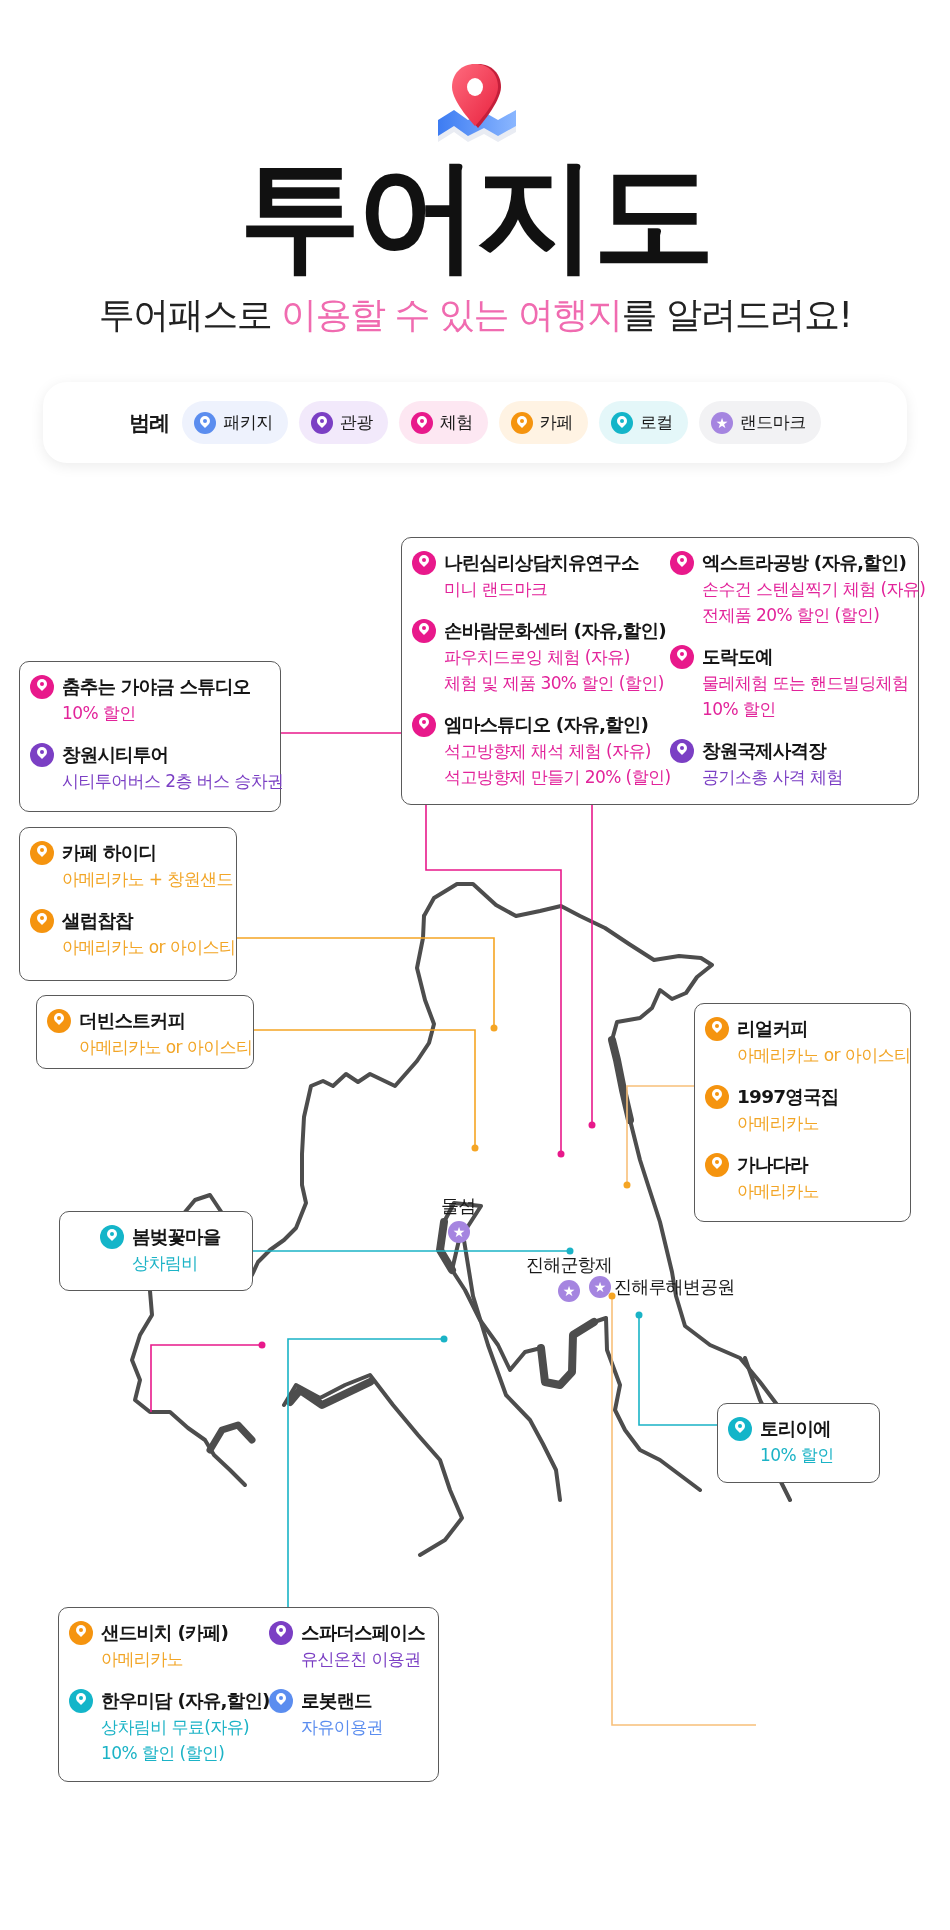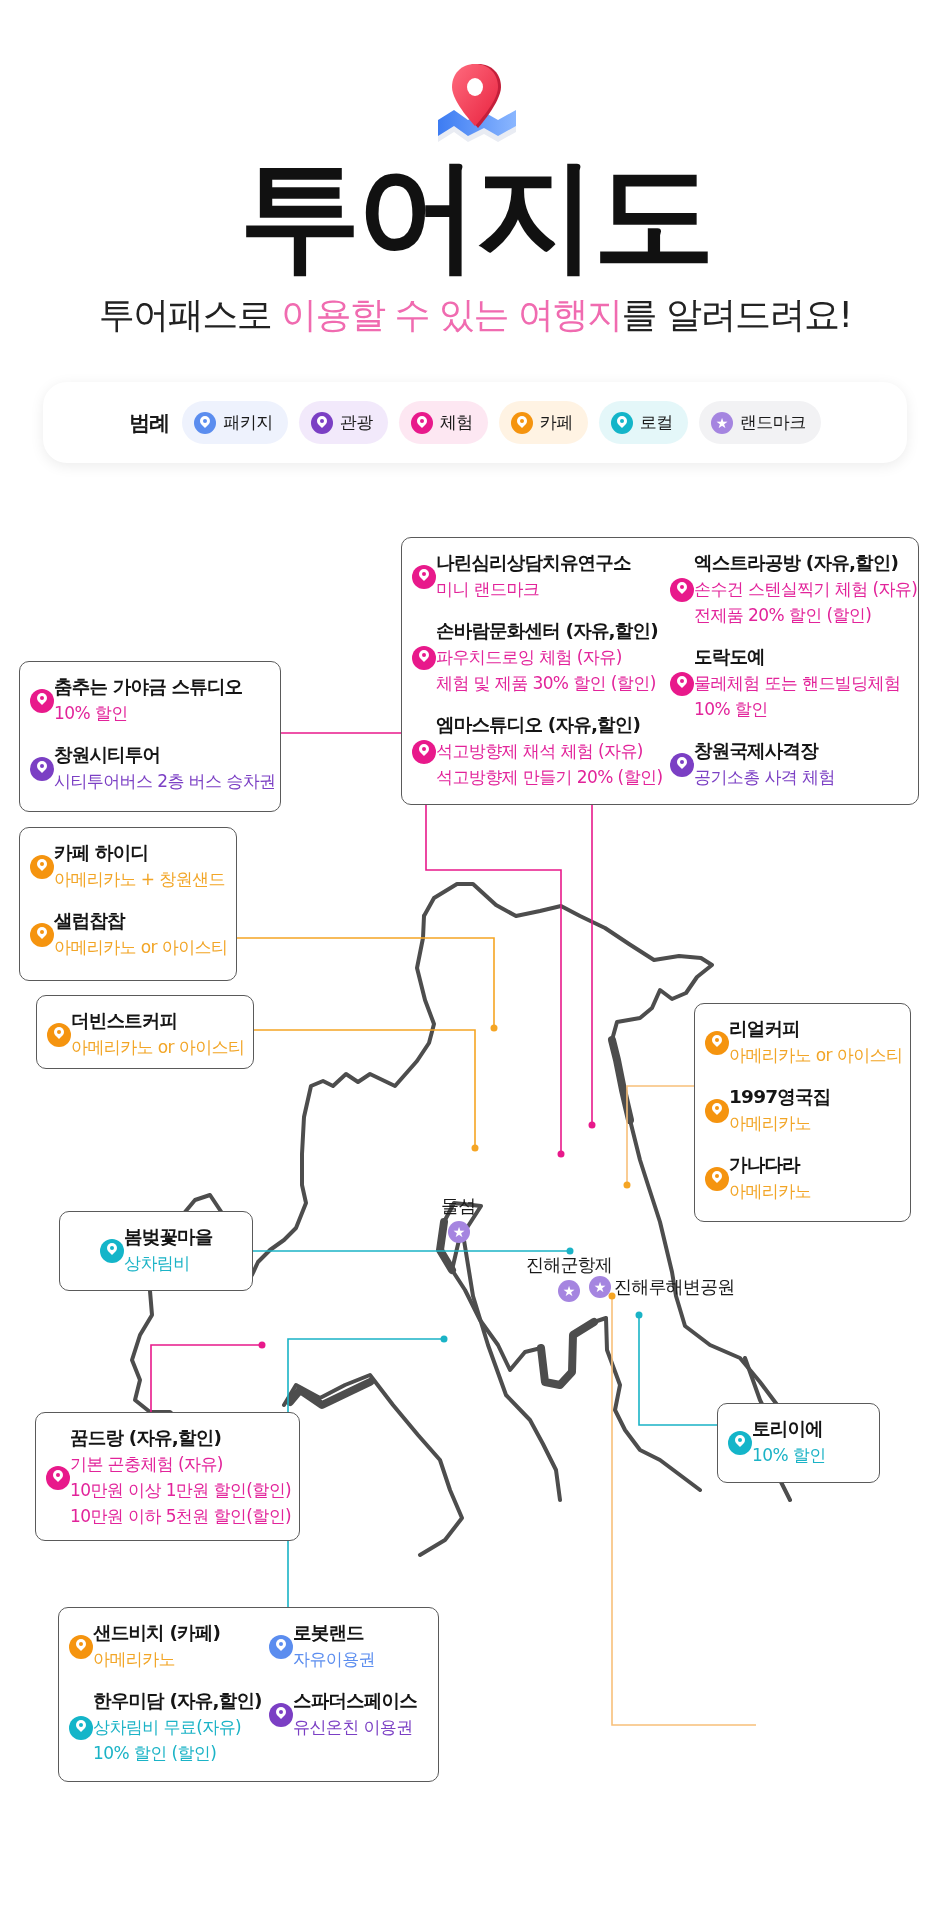--- a/index.html
+++ b/index.html
@@ -32,21 +32,21 @@
   .pin::after { content: ""; position: absolute; left: 10px; top: 7px; width: 4px; height: 4px; background: var(--c); border-radius: 50%; }
   .chip .pin { width: 22px; height: 22px; }
   .chip .pin::before { left: 6px; top: 4px; width: 10px; height: 10px; }
   .chip .pin::after { left: 9px; top: 7px; }
 
   .star { flex: 0 0 auto; width: 22px; height: 22px; border-radius: 50%; background: #a585e0; color: #fff; font-size: 14px; line-height: 22px; text-align: center; display: inline-block; }
 
   
   .box { position: absolute; background: #fff; border: 1.5px solid #5a5a5a; border-radius: 10px; padding: 12px 12px 12px 10px; z-index: 3; }
   .col { position: absolute; top: 12px; }
-  .item { display: flex; align-items: center; margin-bottom: 16px; }
+  .item { display: flex; align-items: flex-start; gap: 8px; margin-bottom: 16px; }
   .item:last-child { margin-bottom: 0; }
   .item .pin { margin-top: 1px; }
   .nm { font-size: 18.5px; font-weight: 700; letter-spacing: -0.8px; line-height: 26px; color: #151515; white-space: nowrap; }
   .dt { font-size: 17px; letter-spacing: -0.6px; line-height: 26px; color: var(--d); white-space: nowrap; }
 
   
   .map { position: absolute; left: 0; top: 0; width: 950px; height: 1930px; z-index: 1; }
   .lm-label { position: absolute; font-size: 18px; letter-spacing: -0.8px; color: #1a1a1a; z-index: 2; white-space: nowrap; }
   .lm-star { position: absolute; z-index: 2; }
 </style>
@@ -279,31 +279,20 @@
   <div class="box" style="left:59px; top:1211px; width:194px; height:80px;padding-left:40px;">
     <div class="item" data-cat="local">
       <span class="pin"></span>
       <div>
           <div class="nm">봄벚꽃마을</div>
       <div class="dt">상차림비</div>
         </div>
     </div>
   </div>
 
-  <div class="box" style="left:35px; top:1412px; width:265px; height:129px;">
-    <div class="item" data-cat="experience">
-      <span class="pin"></span>
-      <div>
-          <div class="nm">꿈드랑 (자유,할인)</div>
-      <div class="dt">기본 곤충체험 (자유)</div>
-      <div class="dt">10만원 이상 1만원 할인(할인)</div>
-      <div class="dt">10만원 이하 5천원 할인(할인)</div>
-        </div>
-    </div>
-  </div>
 
   <div class="box" style="left:717px; top:1403px; width:163px; height:80px;">
     <div class="item" data-cat="local">
       <span class="pin"></span>
       <div>
           <div class="nm">토리이에</div>
       <div class="dt">10% 할인</div>
         </div>
     </div>
   </div>
@@ -320,31 +309,31 @@
       <div class="item" data-cat="local">
         <span class="pin"></span>
         <div>
             <div class="nm">한우미담 (자유,할인)</div>
         <div class="dt">상차림비 무료(자유)</div>
         <div class="dt">10% 할인 (할인)</div>
           </div>
       </div>
     </div>
     <div class="col" style="left:210px;">
+      <div class="item" data-cat="tour">
+        <span class="pin"></span>
+        <div>
+            <div class="nm">스파더스페이스</div>
+        <div class="dt">유신온친 이용권</div>
+          </div>
+      </div>
       <div class="item" data-cat="package">
         <span class="pin"></span>
         <div>
             <div class="nm">로봇랜드</div>
         <div class="dt">자유이용권</div>
           </div>
       </div>
-      <div class="item" data-cat="tour">
-        <span class="pin"></span>
-        <div>
-            <div class="nm">스파더스페이스</div>
-        <div class="dt">유신온친 이용권</div>
-          </div>
-      </div>
     </div>
   </div>
 
 
 </div>
 
 </body></html>

